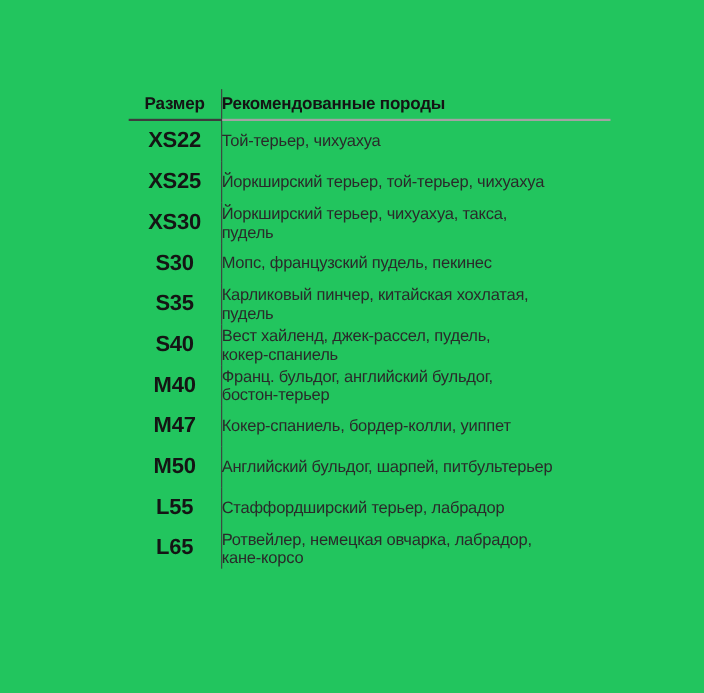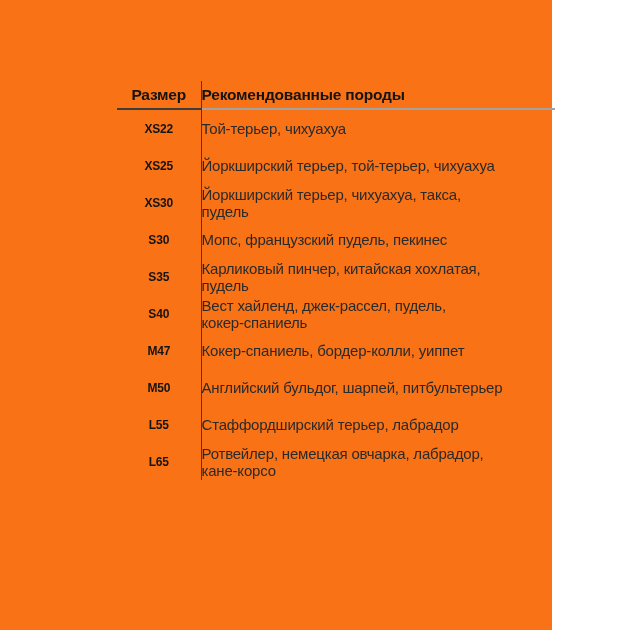--- a/index.html
+++ b/index.html
@@ -6,23 +6,23 @@
     margin: 0;
     padding: 0;
     width: 640px;
     height: 630px;
     background: #ffffff;
     overflow: hidden;
     font-family: "Liberation Sans", "DejaVu Sans", sans-serif;
   }
   .page {
     position: relative;
-    width: 552px;
+    width: 640px;
     height: 630px;
-    background: #f97316;
+    background: #22c55e;
   }
   .size-table-wrap {
     position: absolute;
     left: 117px;
     top: 81px;
   }
   table.size-table {
     border-collapse: collapse;
     table-layout: fixed;
     width: 438px;
@@ -51,21 +51,21 @@
     font-weight: bold;
     font-size: 15.5px;
     color: #141414;
     border-bottom: 2px solid #a3a3a3;
     letter-spacing: -0.2px;
   }
   td.size-cell {
     height: 37px;
     text-align: center;
     font-weight: bold;
-    font-size: 12px;
+    font-size: 20px;
     color: #141414;
     border-right: 1.5px solid #3d3d3d;
     letter-spacing: -0.2px;
   }
   td.breeds-cell {
     height: 37px;
     text-align: left;
     padding-left: 9px;
     font-size: 15px;
     line-height: 17px;
@@ -113,20 +113,25 @@
             <td class="size-cell">S35</td>
             <td class="breeds-cell">Карликовый пинчер, китайская хохлатая,
 пудель</td>
           </tr>
           <tr>
             <td class="size-cell">S40</td>
             <td class="breeds-cell">Вест хайленд, джек-рассел, пудель,
 кокер-спаниель</td>
           </tr>
           <tr>
+            <td class="size-cell">M40</td>
+            <td class="breeds-cell">Франц. бульдог, английский бульдог,
+бостон-терьер</td>
+          </tr>
+          <tr>
             <td class="size-cell">M47</td>
             <td class="breeds-cell">Кокер-спаниель, бордер-колли, уиппет</td>
           </tr>
           <tr>
             <td class="size-cell">M50</td>
             <td class="breeds-cell">Английский бульдог, шарпей, питбультерьер</td>
           </tr>
           <tr>
             <td class="size-cell">L55</td>
             <td class="breeds-cell">Стаффордширский терьер, лабрадор</td>

